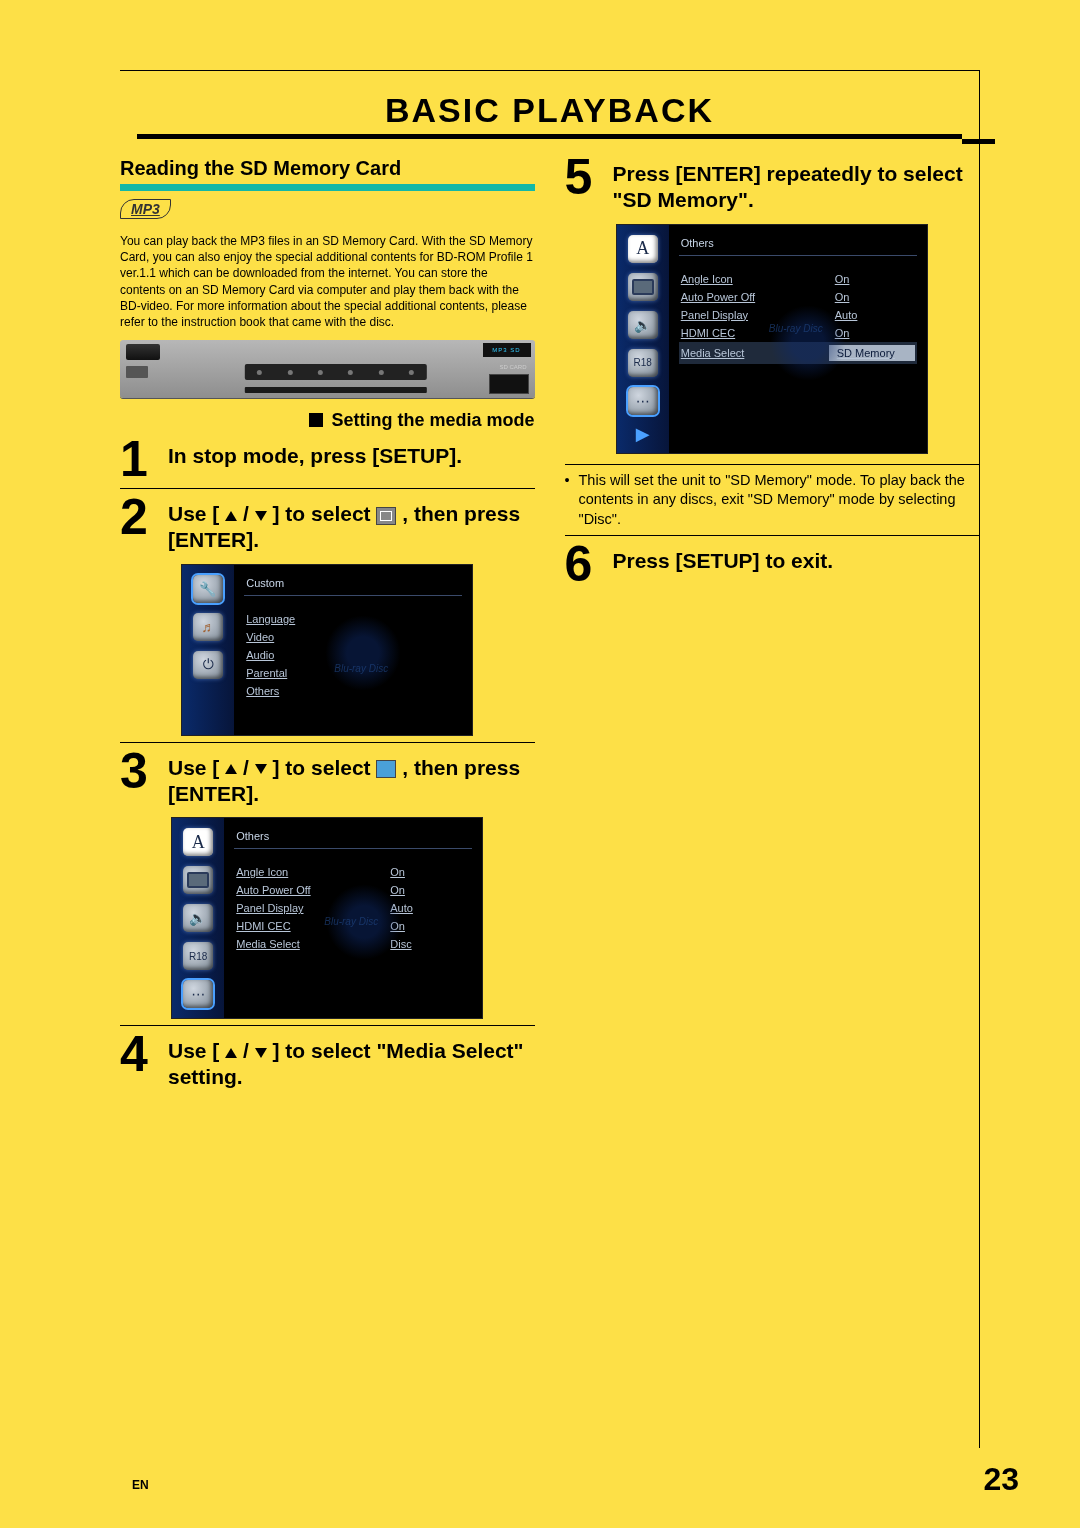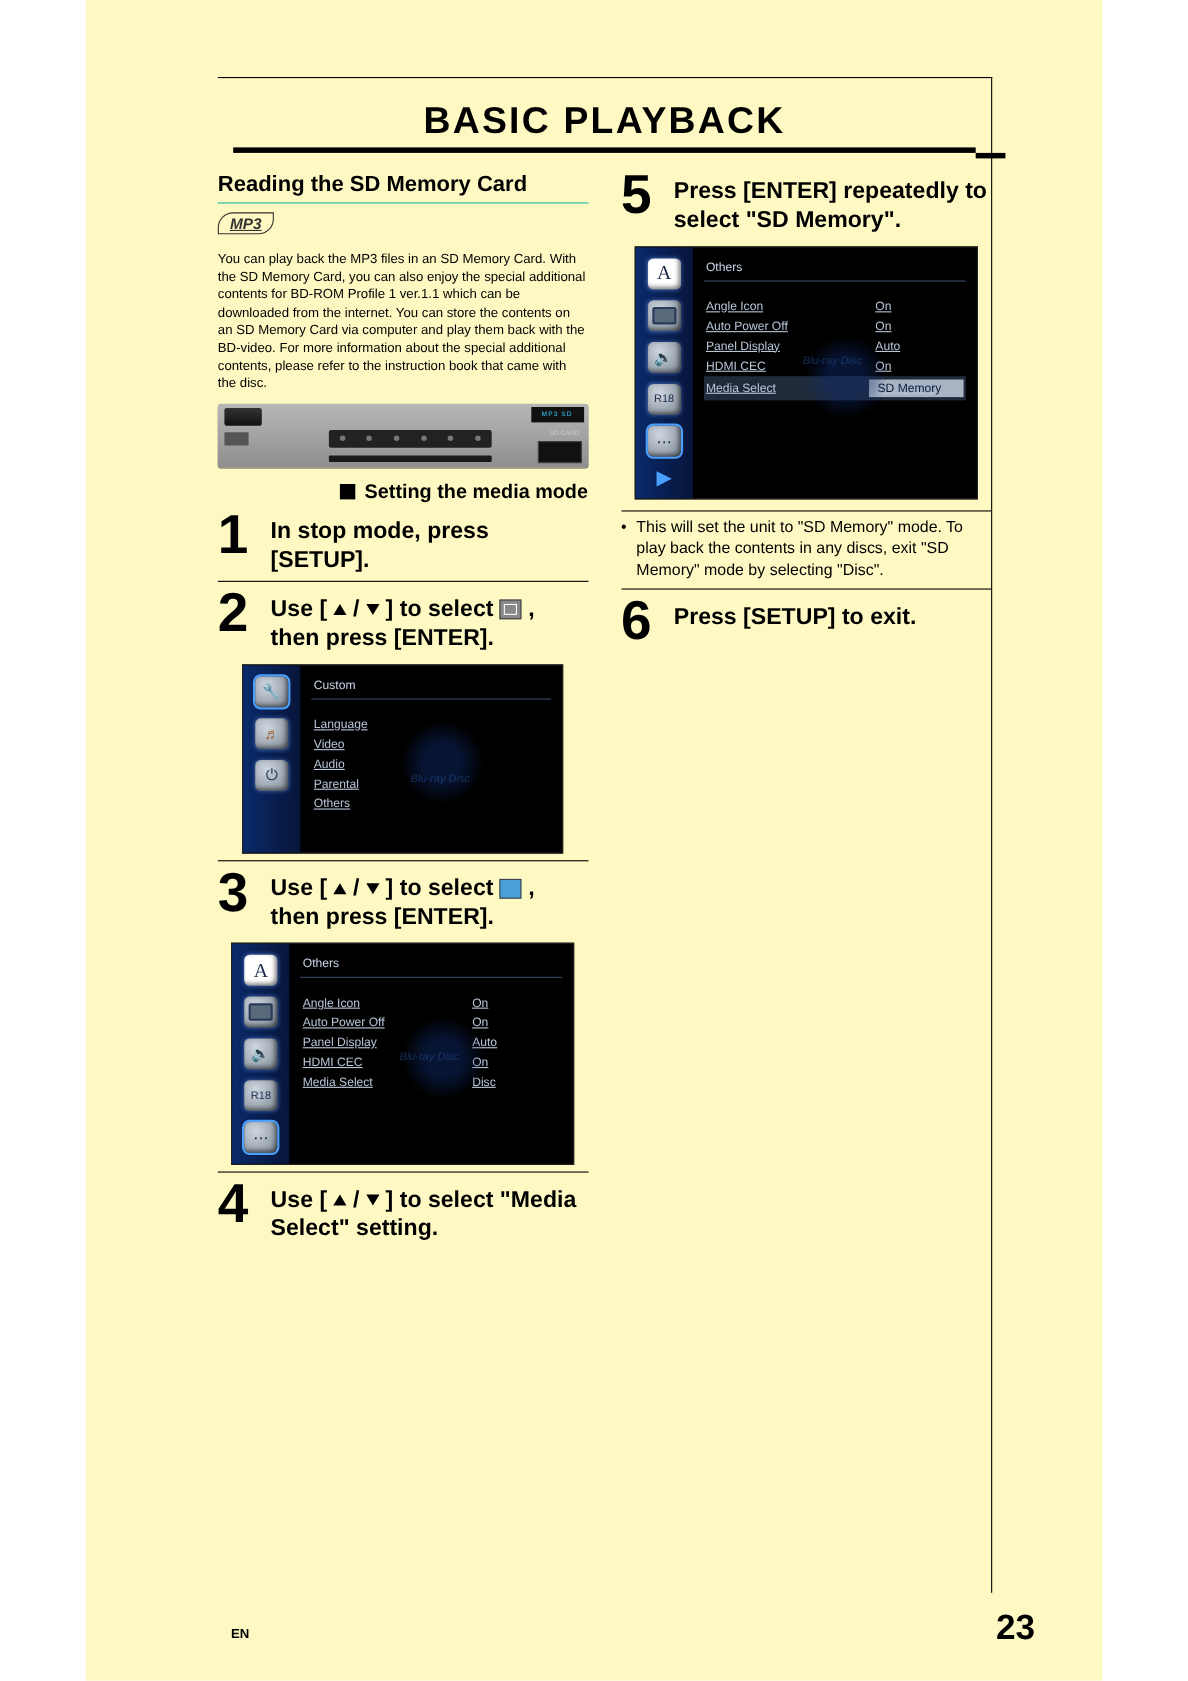--- a/index.html
+++ b/index.html
@@ -1,23 +1,23 @@
 <!DOCTYPE html>
 <html><head>
 <meta charset="utf-8">
 <style>
 html, body { margin:0; padding:0; background:#fff; font-family:"Myriad Pro","Segoe UI",Arial,sans-serif; color:#000; }
-.page { position:relative; width:924px; height:1528px; margin:0 auto; background:#fef9c3; }
+.page { position:relative; width:1080px; height:1528px; margin:0 auto; background:#fde047; }
 .sheet { position:absolute; left:120px; top:70px; right:100px; bottom:80px; border-top:1px solid #000; border-right:1px solid #000; }
 h1.title { font-size:34px; font-weight:600; letter-spacing:2px; margin:20px 0 4px 0; text-align:center; }
 .title-rule { height:5px; background:#000; width:96%; margin:0 auto; position:relative; }
 .title-rule::after { content:""; position:absolute; right:-4%; top:100%; width:4%; height:5px; background:#000;}
 .columns { display:flex; gap:30px; padding:14px 0 0 0; }
 .col { flex:1; min-width:0; }
-.section-title { font-size:20px; font-weight:700; border-bottom:1px solid #14b8a6; padding:0 0 4px 0; margin:4px 0 8px 0; display:flex; justify-content:space-between; align-items:flex-end; }
+.section-title { font-size:20px; font-weight:700; border-bottom:7px solid #14b8a6; padding:0 0 4px 0; margin:4px 0 8px 0; display:flex; justify-content:space-between; align-items:flex-end; }
 .mp3-badge { display:inline-block; border:1.5px solid #333; border-top-left-radius:14px; border-bottom-right-radius:14px; padding:1px 10px; font-size:14px; font-style:italic; font-weight:700; color:#333; margin-bottom:8px;text-decoration:underline;}
 .para { font-size:12px; line-height:1.35; margin:6px 0 10px 0; }
 .subhead { font-size:18px; font-weight:700; margin:12px 0 6px 0;text-align:right; }
 .subhead .sq { display:inline-block; width:14px; height:14px; background:#000; margin-right:8px; position:relative; top:1px; }
 .step { display:flex; align-items:flex-start; border-top:1.5px solid #000; padding-top:6px; margin-top:6px; }
 .step-first { border-top:none; margin-top:2px; padding-top:0;}
 .step .num { font-size:50px; font-weight:800; line-height:0.9; width:48px; flex:none; font-family:"Arial Black",Arial,sans-serif; }
 .step .txt { font-size:21px; font-weight:700; line-height:1.25; padding-top:6px; }
 .arrow { display:inline-block; width:0; height:0; border-left:6px solid transparent; border-right:6px solid transparent; vertical-align:middle; }
 .arrow.up { border-bottom:10px solid #000; }

